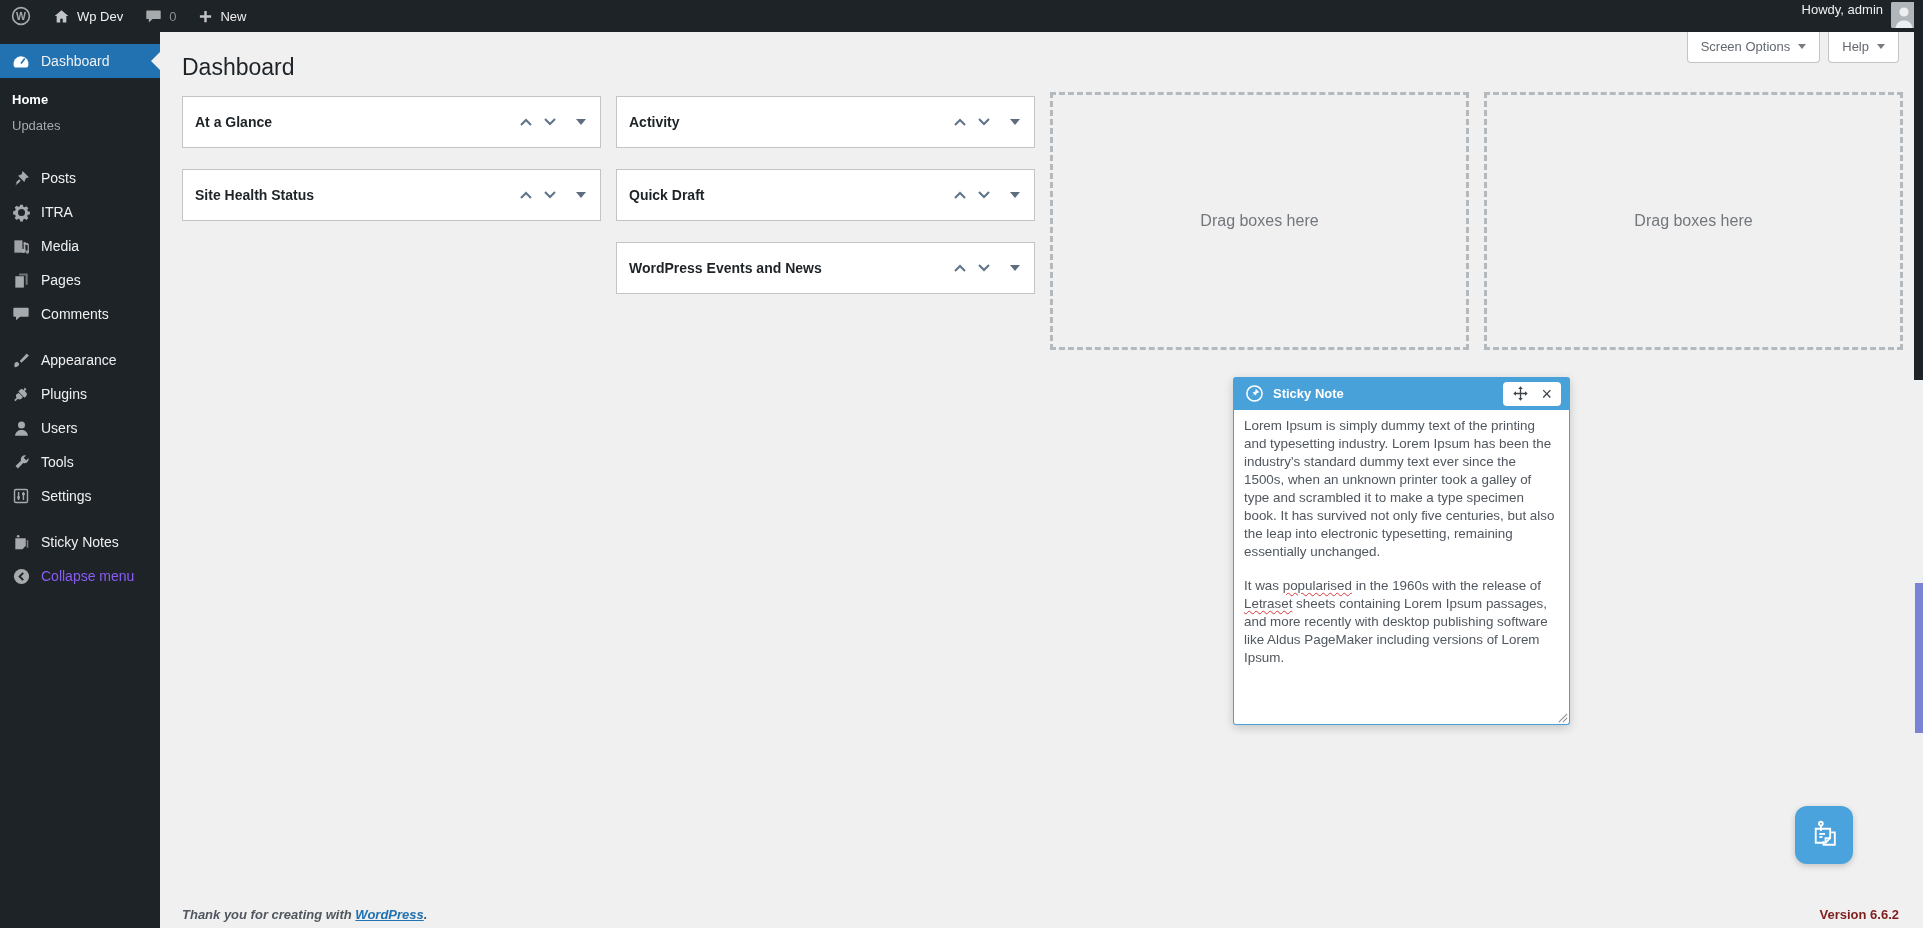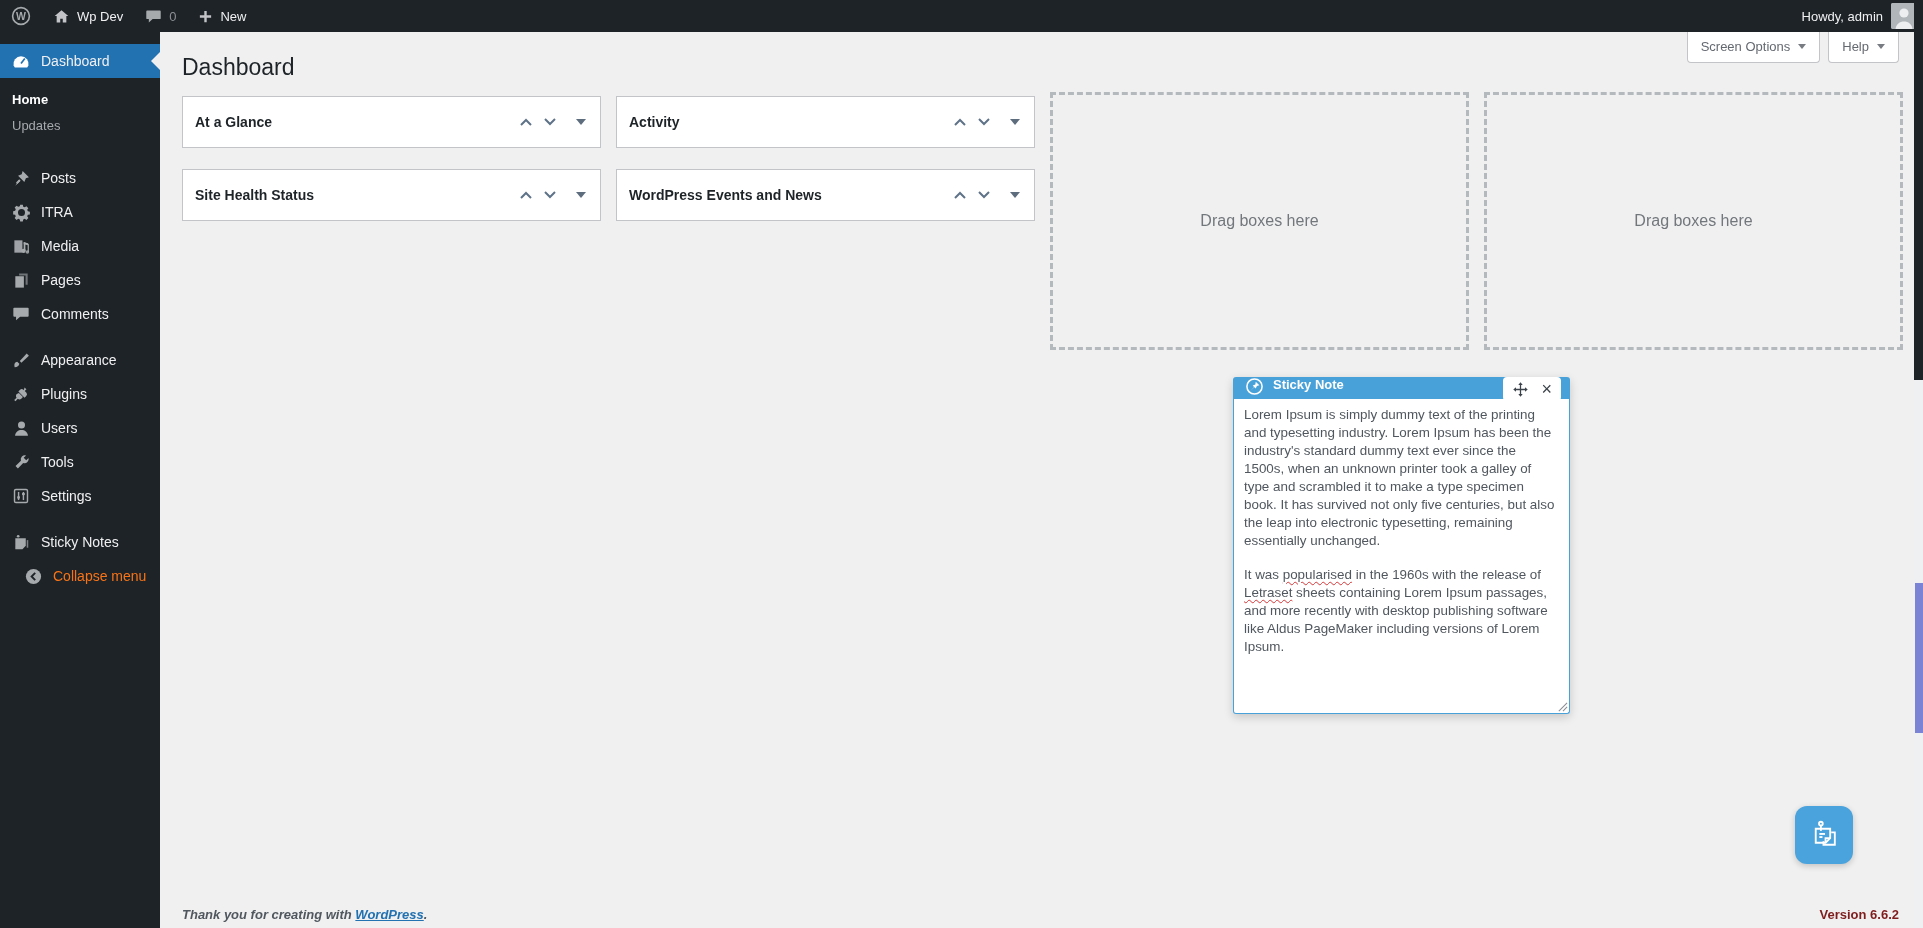--- a/index.html
+++ b/index.html
@@ -14,21 +14,21 @@
   
   #admin-bar {
     position:absolute; top:0; left:0; right:0; height:32px;
     background:#1d2327; color:#f0f0f1; display:flex; align-items:center;
     font-size:13px; z-index:50;
   }
   .ab-item { display:flex; align-items:center; gap:7px; padding:0 11px; height:32px; cursor:pointer; }
   .ab-item .ico { display:flex; align-items:center; color:#a7aaad; }
   .ab-count { color:#8c8f94; }
   .ab-spacer { flex:1; }
-  .ab-right { display:flex; align-items:center; gap:8px; padding-right:6px; height:28px; cursor:pointer; }
+  .ab-right { display:flex; gap:8px; padding-right:6px; height:28px; cursor:pointer; }
   .avatar { width:26px; height:26px; background:#b0b6ba; border-radius:2px; display:flex; align-items:flex-end; justify-content:center; overflow:hidden; }
 
   
   #sidebar {
     position:absolute; top:32px; left:0; bottom:0; width:160px;
     background:#1d2327; color:#f0f0f1; padding-top:12px; z-index:40;
   }
   .menu-item {
     height:34px; display:flex; align-items:center; gap:10px;
     padding:0 8px 0 11px; font-size:14px; color:#f0f0f1; cursor:pointer; position:relative;
@@ -38,21 +38,21 @@
   .menu-item.active .mi-icon { color:#fff; }
   .menu-item.active .point-arrow {
     position:absolute; right:0; top:50%; transform:translateY(-50%);
     width:0; height:0; border-top:9px solid transparent; border-bottom:9px solid transparent;
     border-right:9px solid #f0f0f1;
   }
   .submenu { padding:8px 0 23px; }
   .submenu-item { height:26px; display:flex; align-items:center; padding:0 12px; font-size:13px; color:#a7aaad; cursor:pointer; }
   .submenu-item.current { color:#fff; font-weight:bold; }
   .menu-sep { height:12px; }
-  .menu-item.dim { color:#f97316;margin-left:12px; }
+  .menu-item.dim { color:#8b5cf6; }
 
   
   #main { position:absolute; top:32px; left:160px; right:0; bottom:0; background:#f0f0f1; }
 
   #screen-meta { position:absolute; top:0; right:24px; display:flex; gap:8px;text-align:center; }
   .meta-btn {
     background:#fff; border:1px solid #c3c4c7; border-top:none;
     border-radius:0 0 4px 4px; padding:7px 13px 8px; font-size:13px; color:#646970;
     display:flex; align-items:center; cursor:pointer;
   }
@@ -72,22 +72,22 @@
   .tri { width:0; height:0; border-left:5px solid transparent; border-right:5px solid transparent; border-top:6px solid #5e6d7e; }
   .dropzone {
     margin-top:-4px; height:258px; border:3px dashed #b4b9be;
     display:flex; align-items:center; justify-content:center;
     font-size:16px; color:#72777c;
   }
 
   
   #sticky-note { position:absolute; left:1073px; top:345px; width:337px; box-shadow:0 3px 10px rgba(0,0,0,.18); border-radius:4px; }
   .sn-header {
-    height:22px; background:#49a1da; border-radius:3px 3px 0 0;
-    display:flex; align-items:flex-start; gap:9px; padding:0 9px 0 12px; cursor:move;
+    height:33px; background:#49a1da; border-radius:3px 3px 0 0;
+    display:flex; align-items:center; gap:9px; padding:0 9px 0 12px; cursor:move;
   }
   .sn-title { flex:1; color:#fff; font-size:13px; font-weight:bold; }
   .sn-controls { background:#fff; border-radius:4px; height:24px; display:flex; align-items:center; gap:12px; padding:0 9px; }
   .sn-ctrl { display:flex; align-items:center; justify-content:center; cursor:pointer; color:#3c434a; }
   .sn-close { font-size:18px; line-height:1; color:#3c434a; }
   .sn-body {
     background:#fff; border:1.5px solid #49a1da; border-top:none; border-radius:0 0 3px 3px;
     height:315px; padding:7px 10px; font-size:13.4px; line-height:18px; color:#50575e;
     position:relative; cursor:text; overflow:hidden;
   }
@@ -365,20 +365,36 @@
         </span>
         <span class="toggle-btn">
             <span class="tri"></span>
           </span>
       </div>
     </div>
 
     <div class="col">
       <div class="postbox">
         <span class="pb-title">Activity</span>
+        <span class="order-btn">
+          <svg width="14" height="10" viewBox="0 0 14 10">
+              <polyline points="2,8 7,3 12,8" fill="none" stroke="#5e7387" stroke-width="2"></polyline>
+            </svg>
+        </span>
+        <span class="order-btn">
+          <svg width="14" height="10" viewBox="0 0 14 10">
+              <polyline points="2,2 7,7 12,2" fill="none" stroke="#5e7387" stroke-width="2"></polyline>
+            </svg>
+        </span>
+        <span class="toggle-btn">
+            <span class="tri"></span>
+          </span>
+      </div>
+      <div class="postbox">
+        <span class="pb-title">Quick Draft</span>
         <span class="order-btn">
           <svg width="14" height="10" viewBox="0 0 14 10">
               <polyline points="2,8 7,3 12,8" fill="none" stroke="#5e7387" stroke-width="2"></polyline>
             </svg>
         </span>
         <span class="order-btn">
           <svg width="14" height="10" viewBox="0 0 14 10">
               <polyline points="2,2 7,7 12,2" fill="none" stroke="#5e7387" stroke-width="2"></polyline>
             </svg>
         </span>

